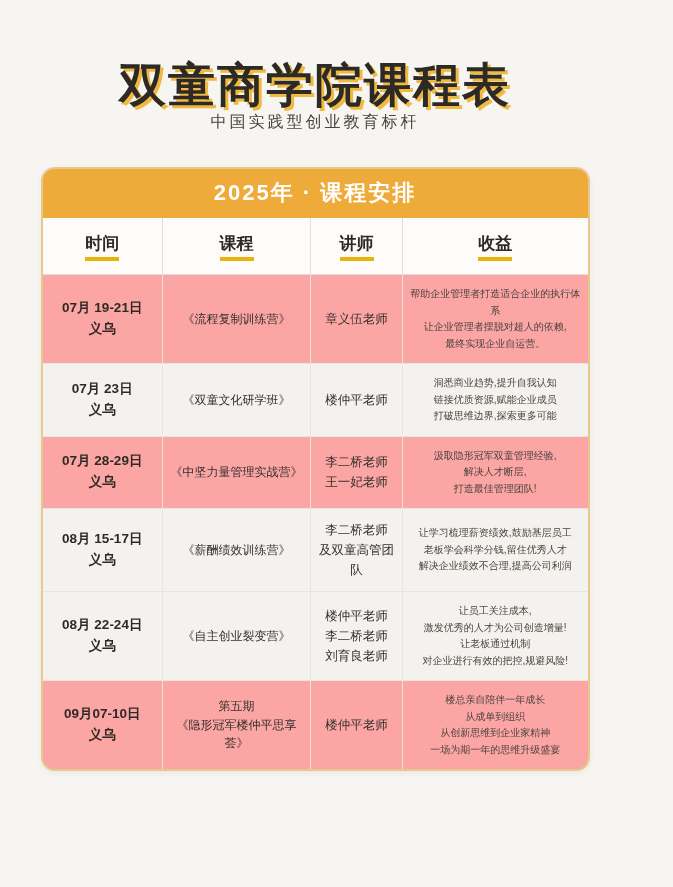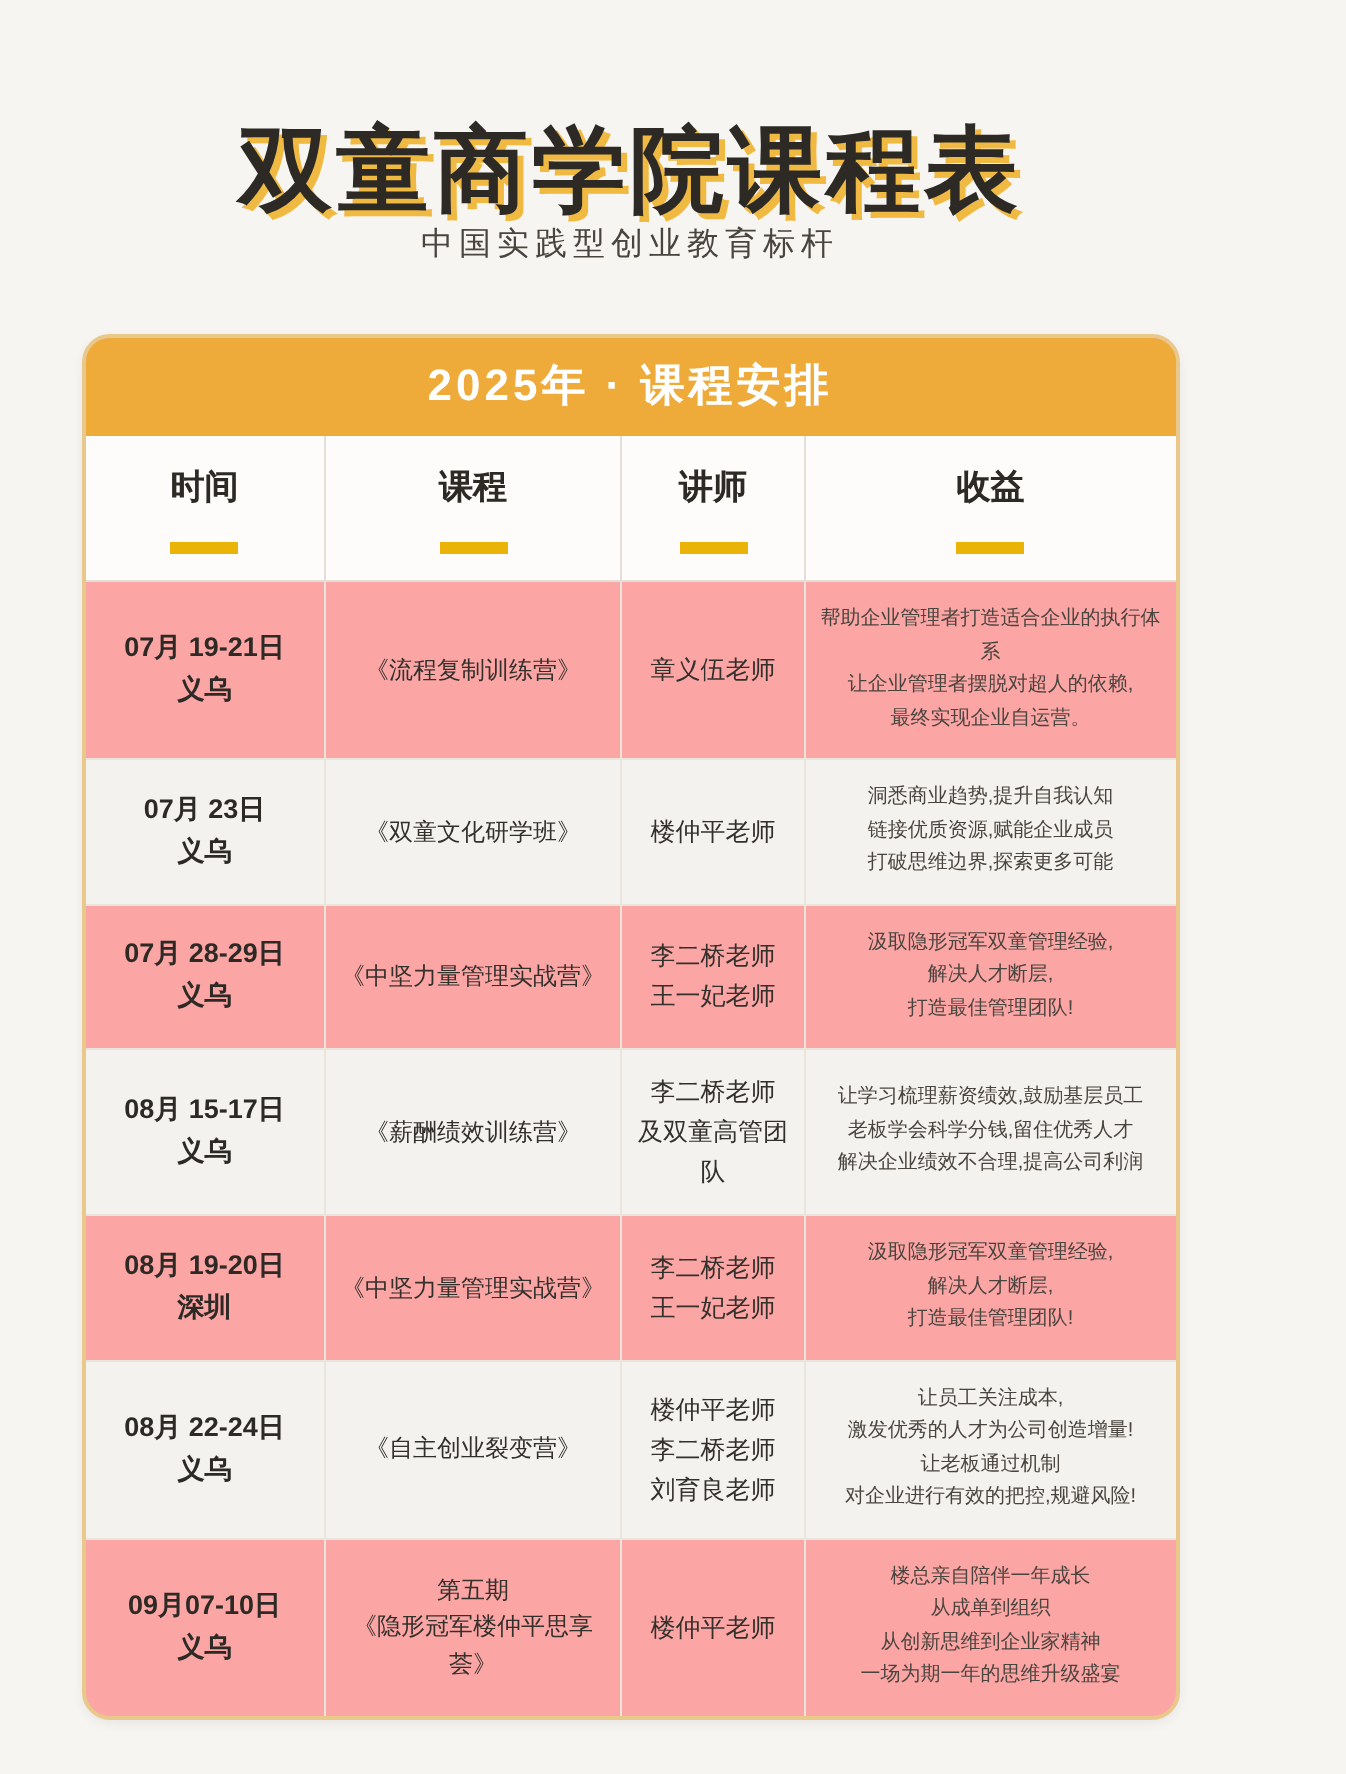--- a/index.html
+++ b/index.html
@@ -77,22 +77,22 @@
     font-weight: 700;
     color: #2d2a26;
     padding: 14px 2px 13px 2px;
     border-bottom: 1px solid #e4dfd6;
     border-right: 1px solid #e4dfd6;
     background: #fdfcfa;
   }
   thead th:last-child { border-right: none; }
   thead th .uline {
     display: inline-block;
-    border-bottom: 6px solid #eab308;
-    padding-bottom: 16px;
+    border-bottom: 4px solid #eab308;
+    padding-bottom: 2px;
   }
   tbody td {
     border-bottom: 1px solid #eae5dc;
     border-right: 1px solid #eae5dc;
     padding: 11px 4px;
     text-align: center;
     vertical-align: middle;
   }
   tbody td:last-child { border-right: none; }
   tbody tr:last-child td { border-bottom: none; }
@@ -181,30 +181,20 @@
         <tr class="alt">
           <td class="cell-time nw">08月 15-17日
 义乌</td>
           <td class="cell-course nw">《薪酬绩效训练营》</td>
           <td class="cell-teacher nw">李二桥老师
 及双童高管团队</td>
           <td class="cell-benefit nw">让学习梳理薪资绩效,鼓励基层员工
 老板学会科学分钱,留住优秀人才
 解决企业绩效不合理,提高公司利润</td>
         </tr>
-        <tr>
-          <td class="cell-time nw">08月 19-20日
-深圳</td>
-          <td class="cell-course nw">《中坚力量管理实战营》</td>
-          <td class="cell-teacher nw">李二桥老师
-王一妃老师</td>
-          <td class="cell-benefit nw">汲取隐形冠军双童管理经验,
-解决人才断层,
-打造最佳管理团队!</td>
-        </tr>
         <tr class="alt">
           <td class="cell-time nw">08月 22-24日
 义乌</td>
           <td class="cell-course nw">《自主创业裂变营》</td>
           <td class="cell-teacher nw">楼仲平老师
 李二桥老师
 刘育良老师</td>
           <td class="cell-benefit nw">让员工关注成本,
 激发优秀的人才为公司创造增量!
 让老板通过机制

